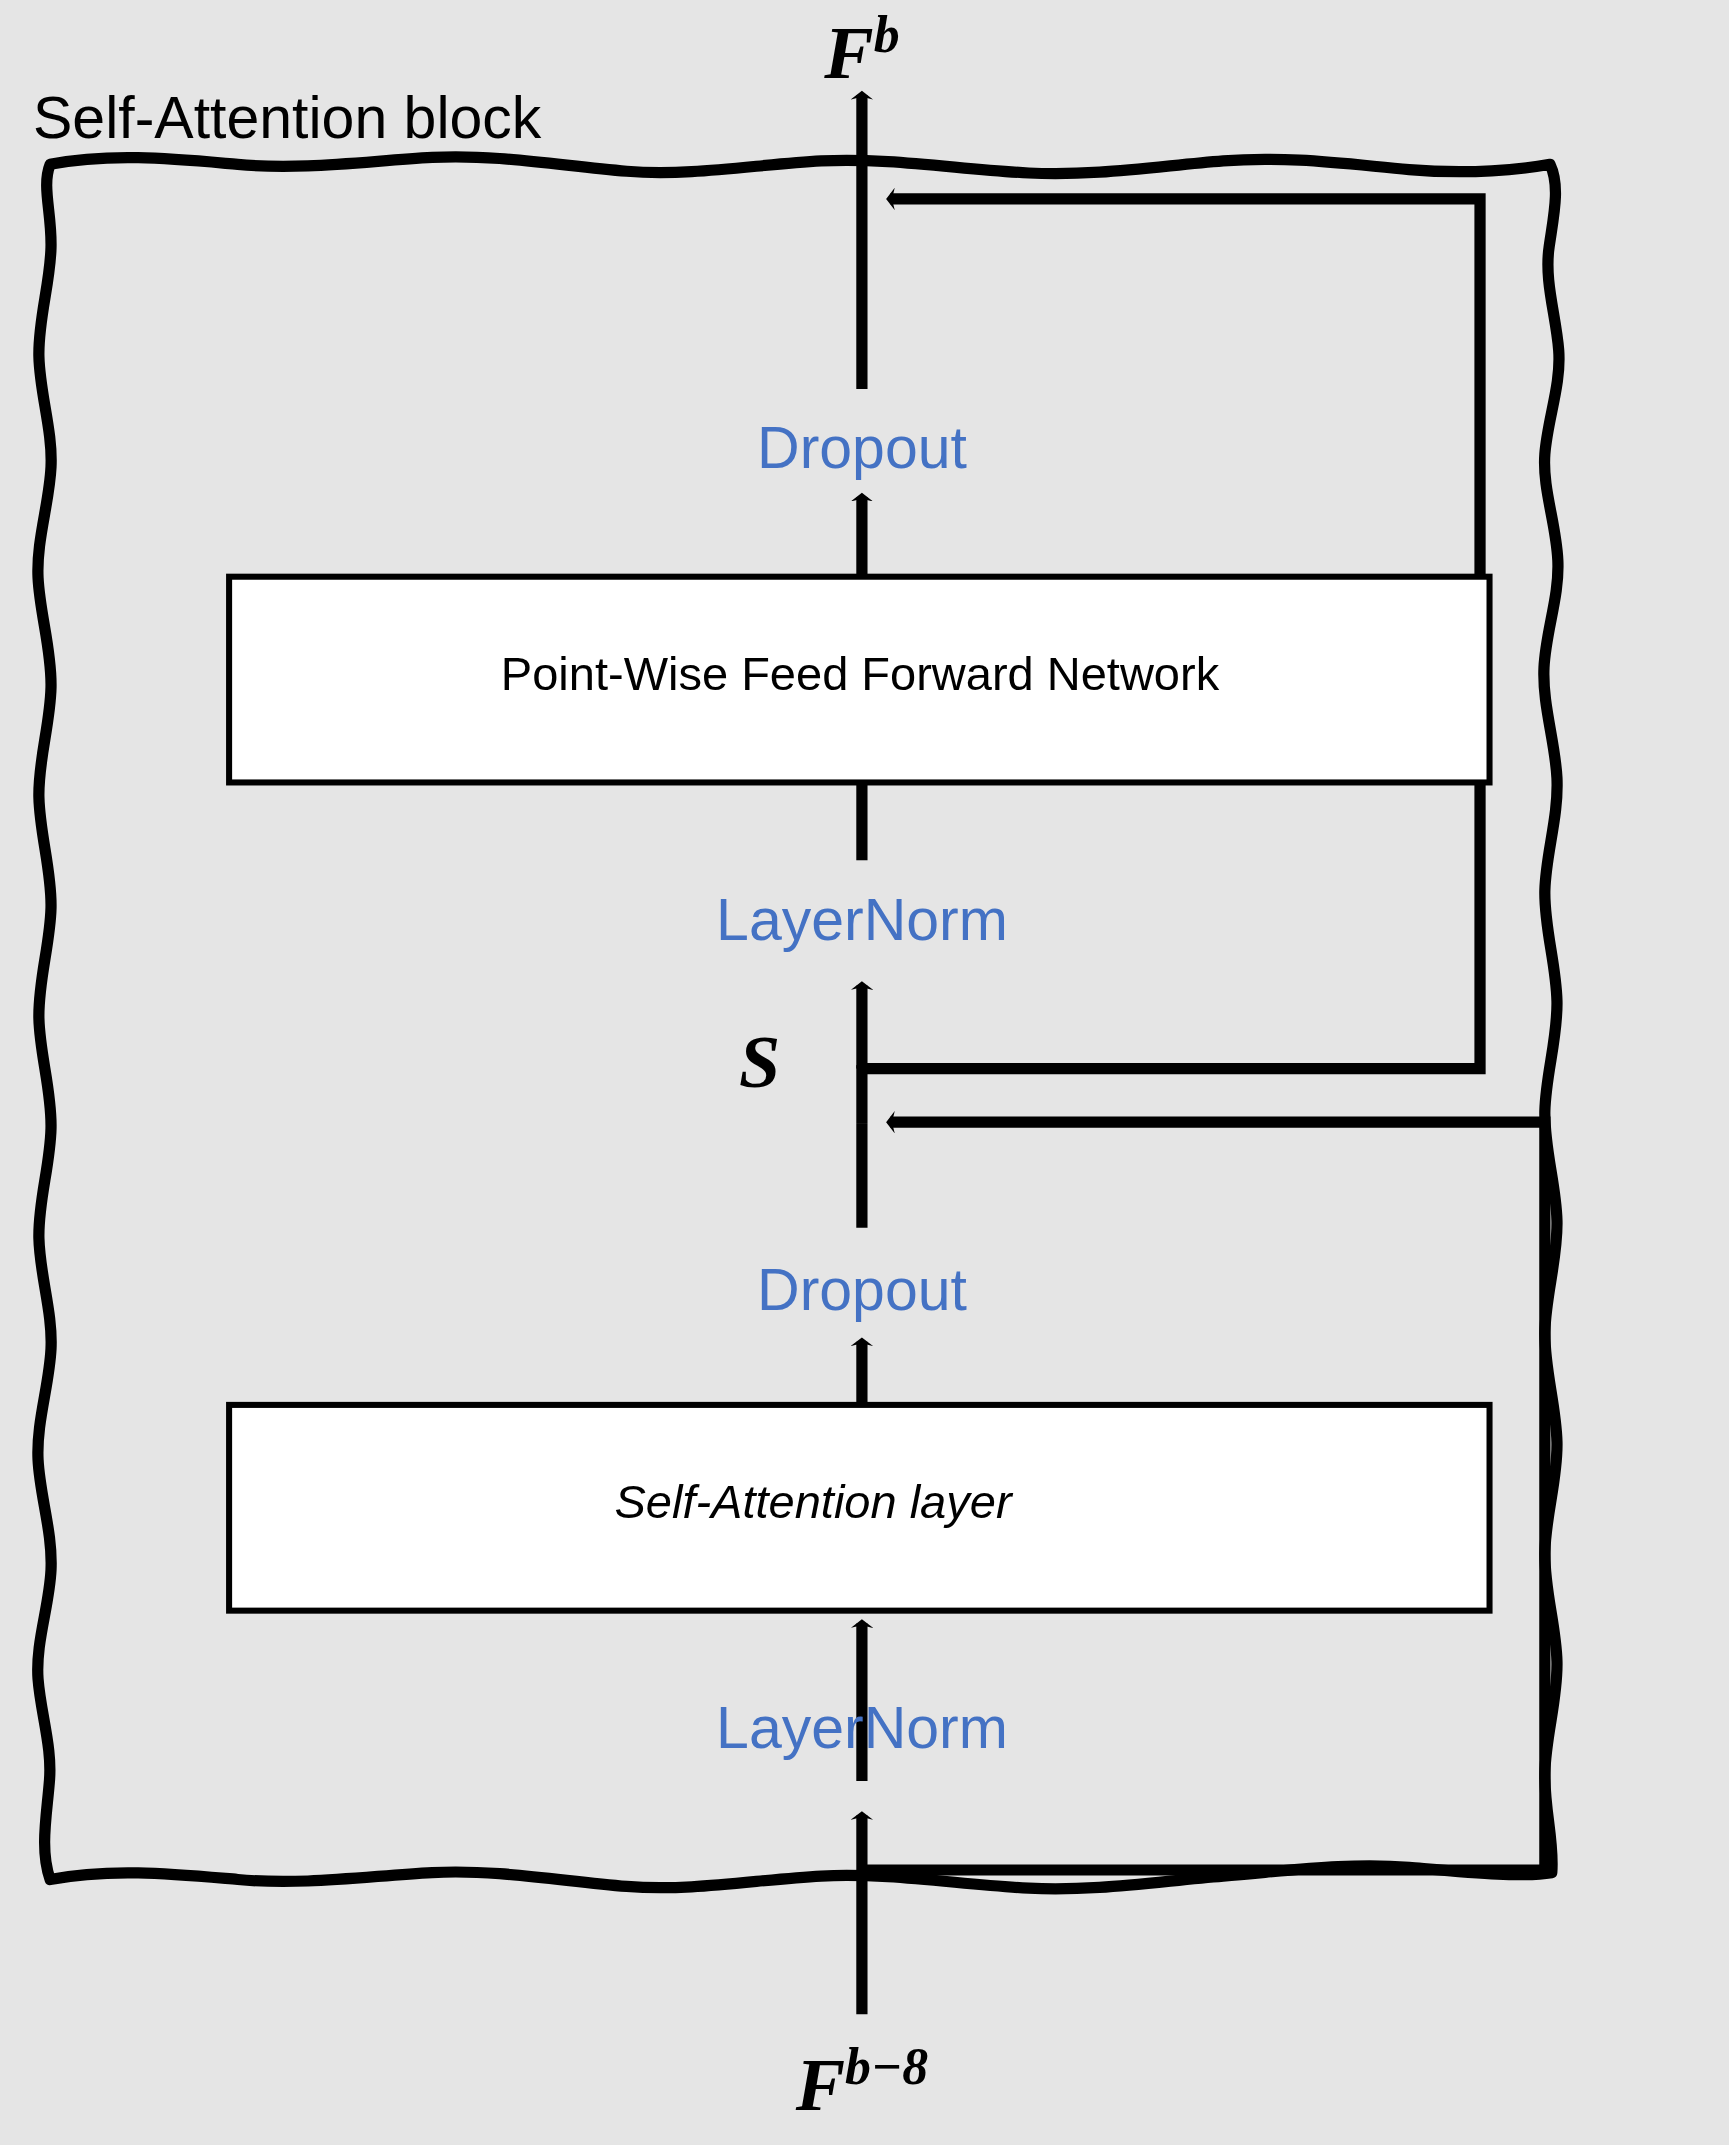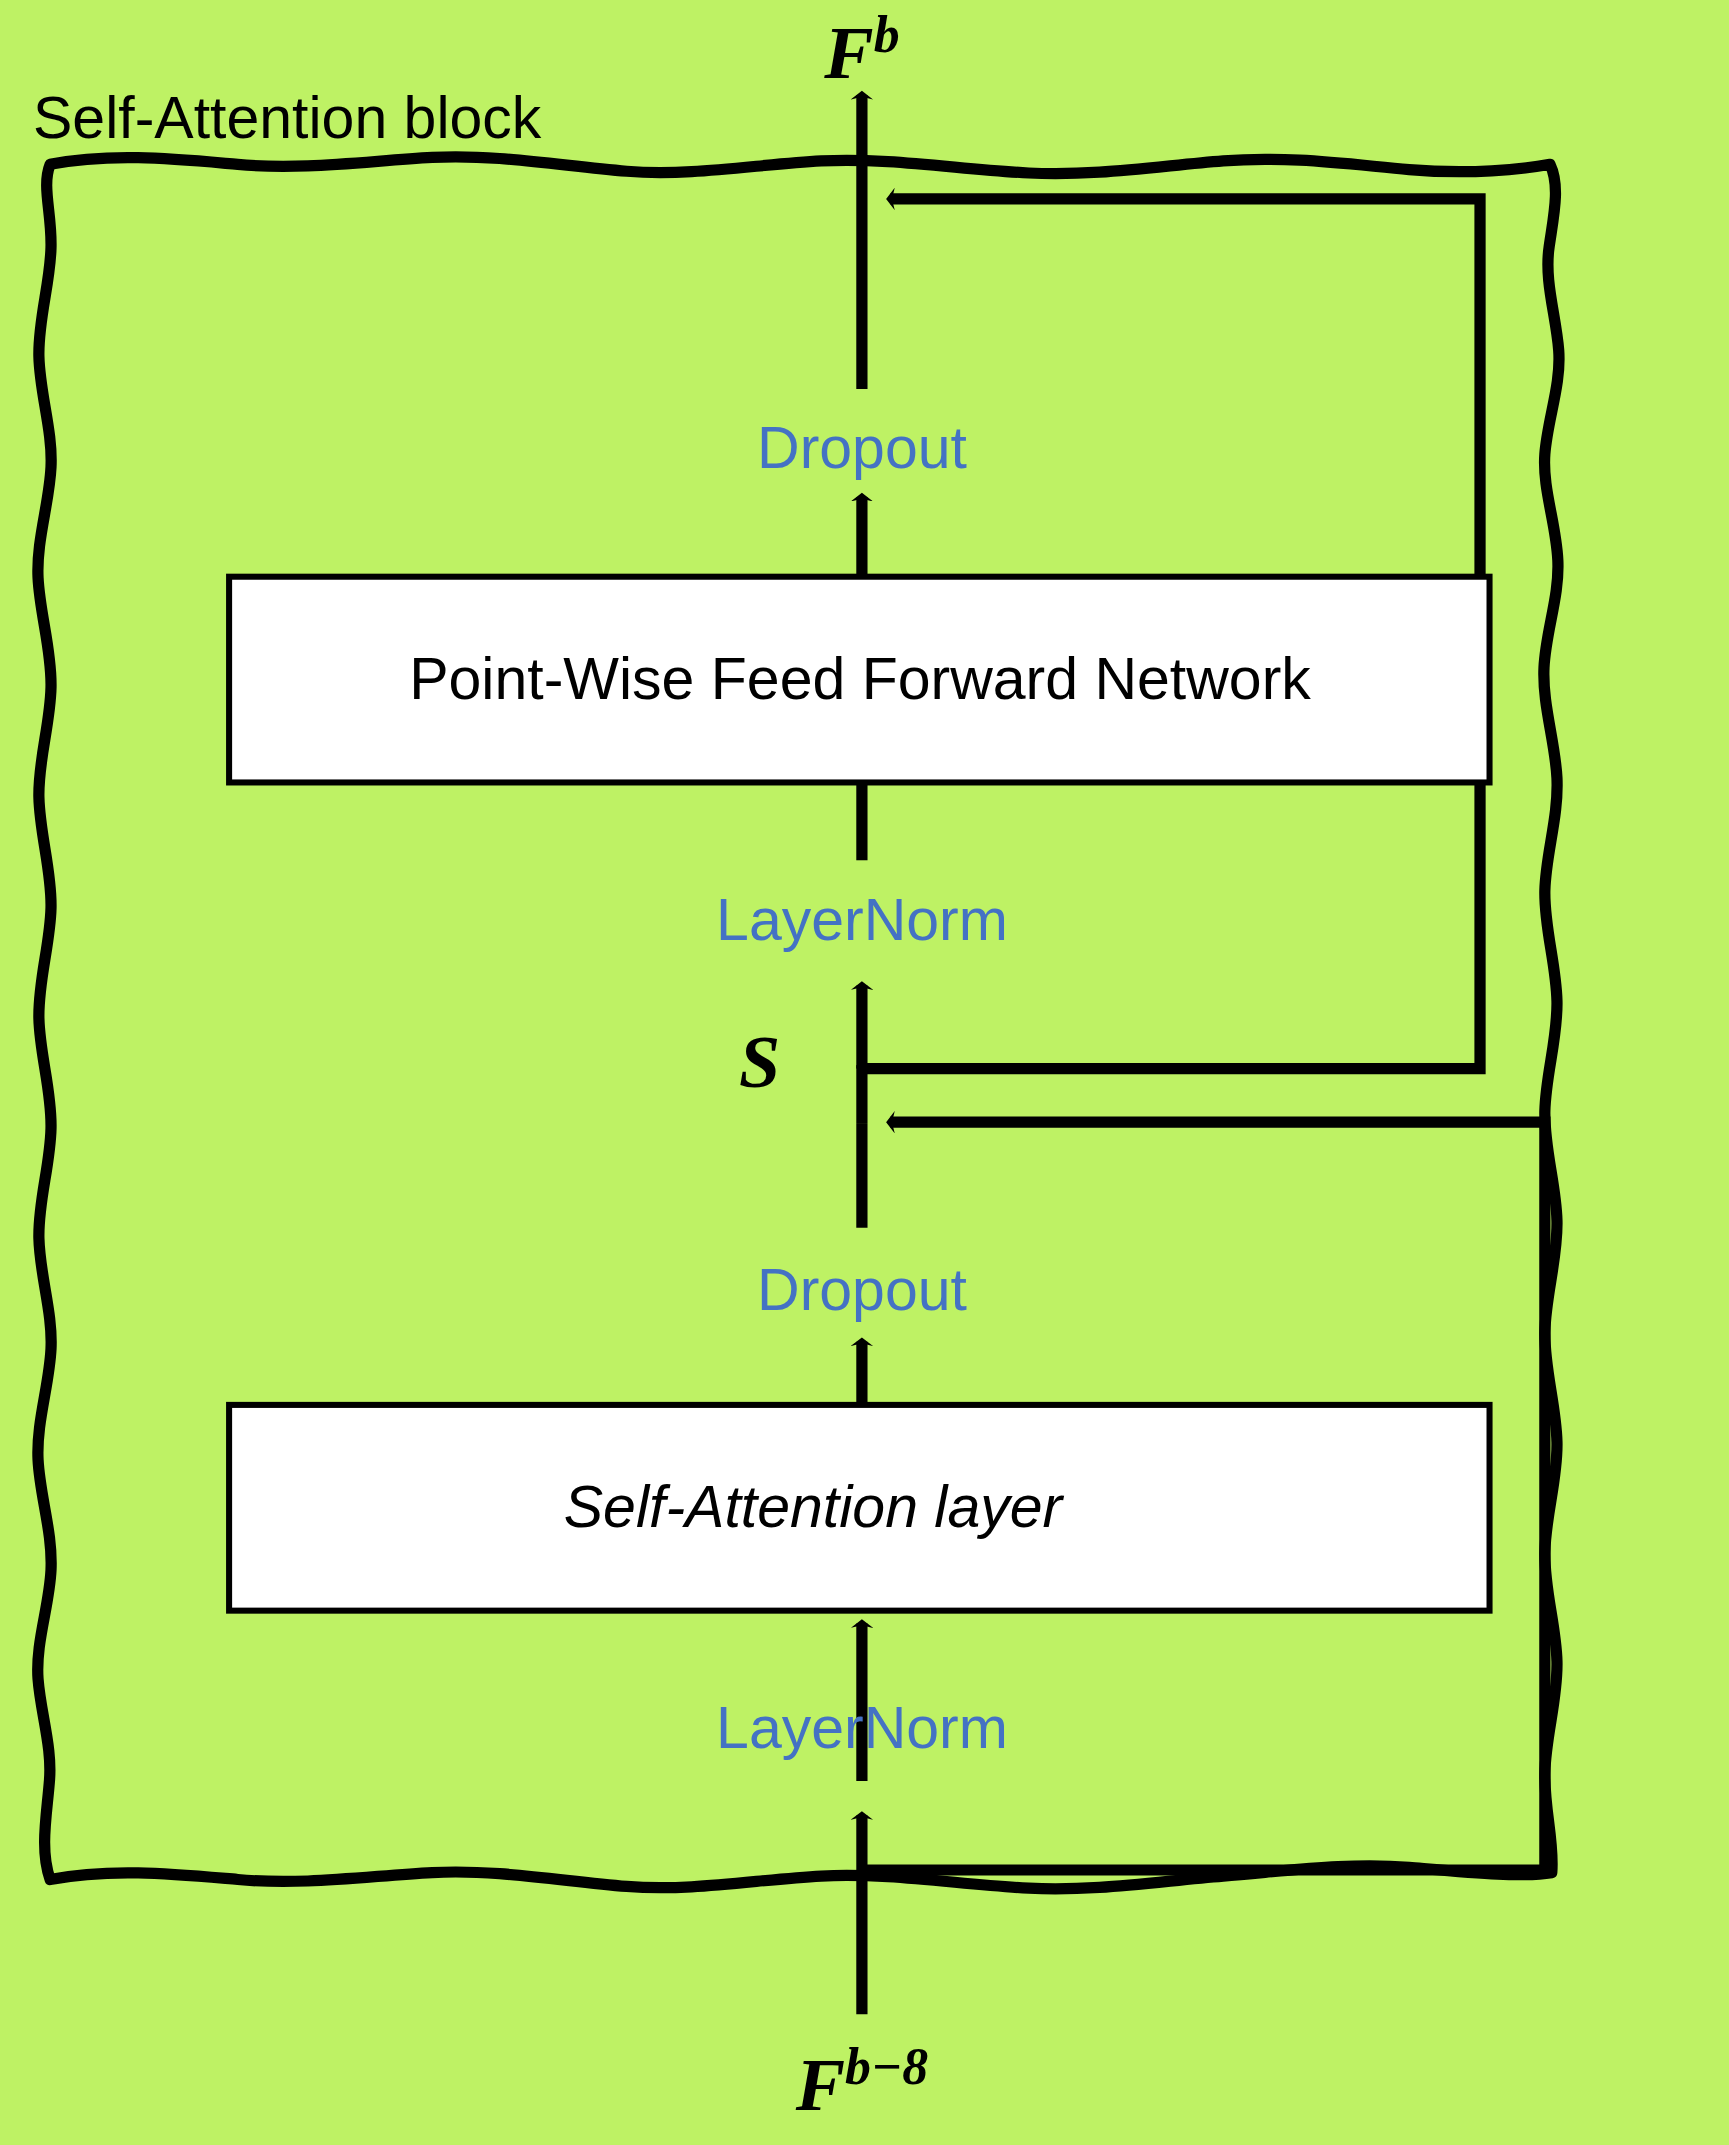--- a/index.html
+++ b/index.html
@@ -7,21 +7,21 @@
     padding: 0;
     background: #ffffff;
   }
   body {
     font-family: "Liberation Sans", sans-serif;
   }
   #canvas {
     position: relative;
     width: 1729px;
     height: 2145px;
-    background: #bef264;
+    background: #e5e5e5;
     overflow: hidden;
   }
   #diagram-svg {
     position: absolute;
     left: 0;
     top: 0;
     width: 1729px;
     height: 2145px;
   }
 
@@ -39,21 +39,21 @@
     font-family: "Liberation Sans", sans-serif;
   }
   .lbl-blue {
     color: #4472C4;
     font-size: 59px;
     font-family: "Liberation Sans", sans-serif;
     transform: translateX(-50%);
   }
   .lbl-box-text {
     color: #000000;
-    font-size: 59px;
+    font-size: 47px;
     font-family: "Liberation Sans", sans-serif;
     transform: translateX(-50%);
     text-align: left;
   }
   .lbl-math {
     color: #000000;
     font-family: "Liberation Serif", serif;
     font-weight: bold;
     font-style: italic;
     transform: translateX(-50%);

